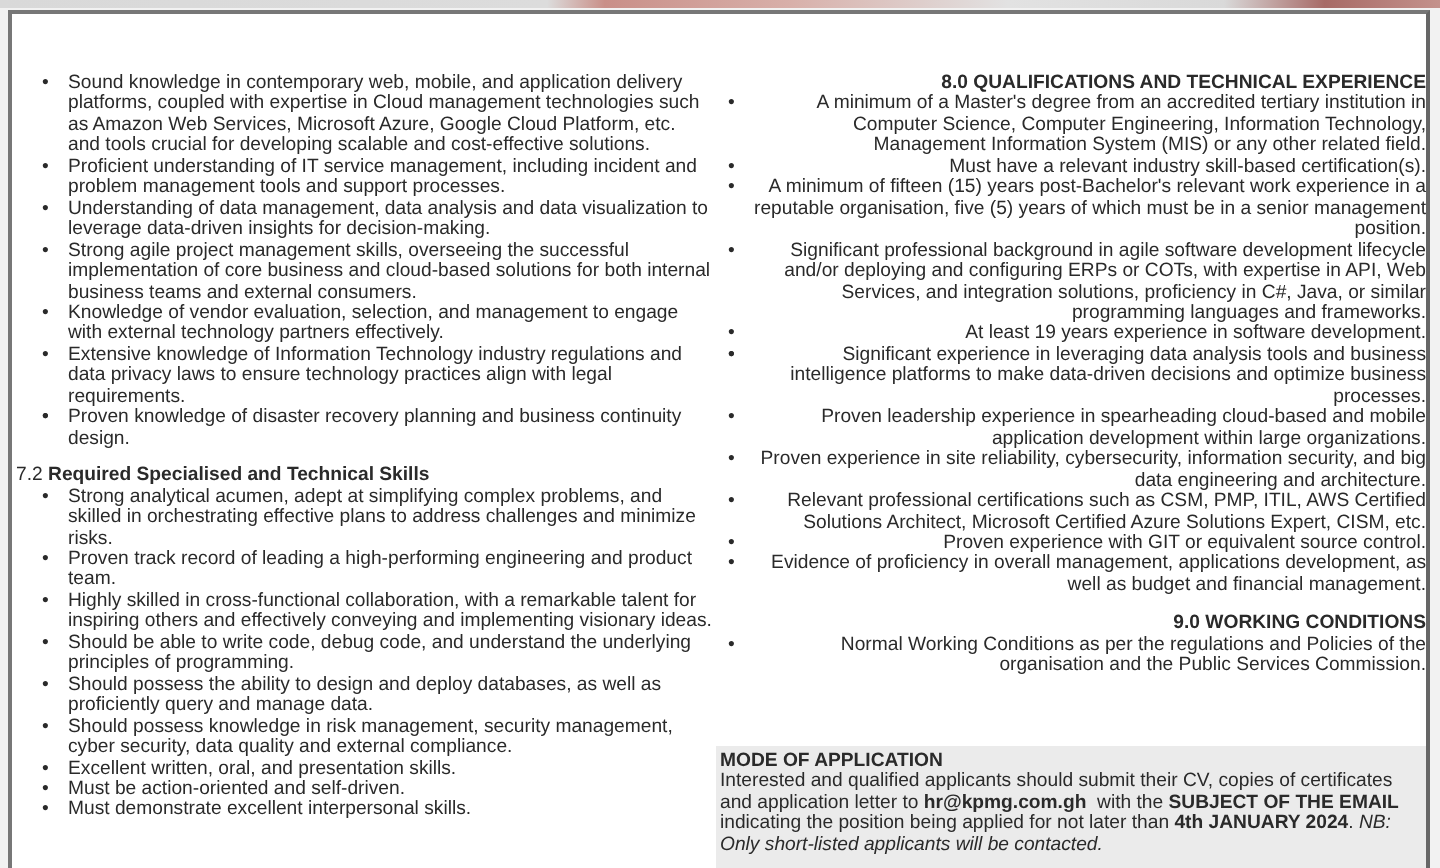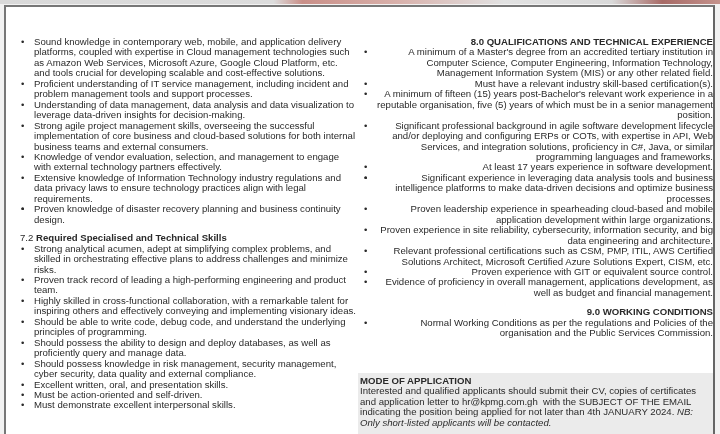--- a/index.html
+++ b/index.html
@@ -23,30 +23,30 @@
     position:absolute; top:30px; font-size:9.6px; line-height:10.45px;
   }
   .col.left { left:0px; width:350px; }
   .col.right { left:352px; width:355px;text-align:right; }
   ul { list-style:none; margin:0; padding:0; }
   li { position:relative; padding-left:28px; }
   li .dot { position:absolute; left:15px; top:0; }
   .col.right li { padding-left:16px; }
   .col.right li .dot { left:6px; }
   .heading { font-weight:bold; margin-top:6px; padding-left:0; }
-  .left .heading { padding-left:14px; margin-top:8px; }
+  .left .heading { padding-left:2px; margin-top:8px; }
   .heading .num { font-weight:normal; }
   .right .heading .num { font-weight:bold; }
   .mode {
     position:absolute; left:352px; top:366px; width:355px; height:70px;
     background:#ebebeb; font-size:9.6px; line-height:10.45px;
     padding:3px 2px 0 2px; box-sizing:border-box;
   }
   .mode .title { font-weight:bold; }
-  .mode b { font-weight:normal;text-align:right; }
+  .mode b { font-weight:bold;text-align:right; }
   .mode i { font-style:italic; }
 </style>
 </head>
 <body>
 
 <div class="topstrip"></div>
 
 <div class="page">
 
   <div class="col left">
@@ -81,21 +81,21 @@
   <div class="col right">
     <div class="heading" style="margin-top:0">
       <span class="num">8.0</span>
       <span>QUALIFICATIONS AND TECHNICAL EXPERIENCE</span>
     </div>
     <ul id="qual-list">
         <li><span class="dot">•</span><span>A minimum of a Master's degree from an accredited tertiary institution in Computer Science, Computer Engineering, Information Technology, Management Information System (MIS) or any other related field.</span></li>
         <li><span class="dot">•</span><span>Must have a relevant industry skill-based certification(s).</span></li>
         <li><span class="dot">•</span><span>A minimum of fifteen (15) years post-Bachelor's relevant work experience in a reputable organisation, five (5) years of which must be in a senior management position.</span></li>
         <li><span class="dot">•</span><span>Significant professional background in agile software development lifecycle and/or deploying and configuring ERPs or COTs, with expertise in API, Web Services, and integration solutions, proficiency in C#, Java, or similar programming languages and frameworks.</span></li>
-        <li><span class="dot">•</span><span>At least 17 years experience in software development.</span></li>
+        <li><span class="dot">•</span><span>At least 19 years experience in software development.</span></li>
         <li><span class="dot">•</span></li>
         <li><span class="dot">•</span><span>Significant experience in leveraging data analysis tools and business intelligence platforms to make data-driven decisions and optimize business processes.</span></li>
         <li><span class="dot">•</span><span>Proven leadership experience in spearheading cloud-based and mobile application development within large organizations.</span></li>
         <li><span class="dot">•</span><span>Proven experience in site reliability, cybersecurity, information security, and big data engineering and architecture.</span></li>
         <li><span class="dot">•</span><span>Relevant professional certifications such as CSM, PMP, ITIL, AWS Certified Solutions Architect, Microsoft Certified Azure Solutions Expert, CISM, etc.</span></li>
         <li><span class="dot">•</span><span>Proven experience with GIT or equivalent source control.</span></li>
         <li><span class="dot">•</span><span>Evidence of proficiency in overall management, applications development, as well as budget and financial management.</span></li>
       </ul>
 
     <div class="heading" style="margin-top:9px">

